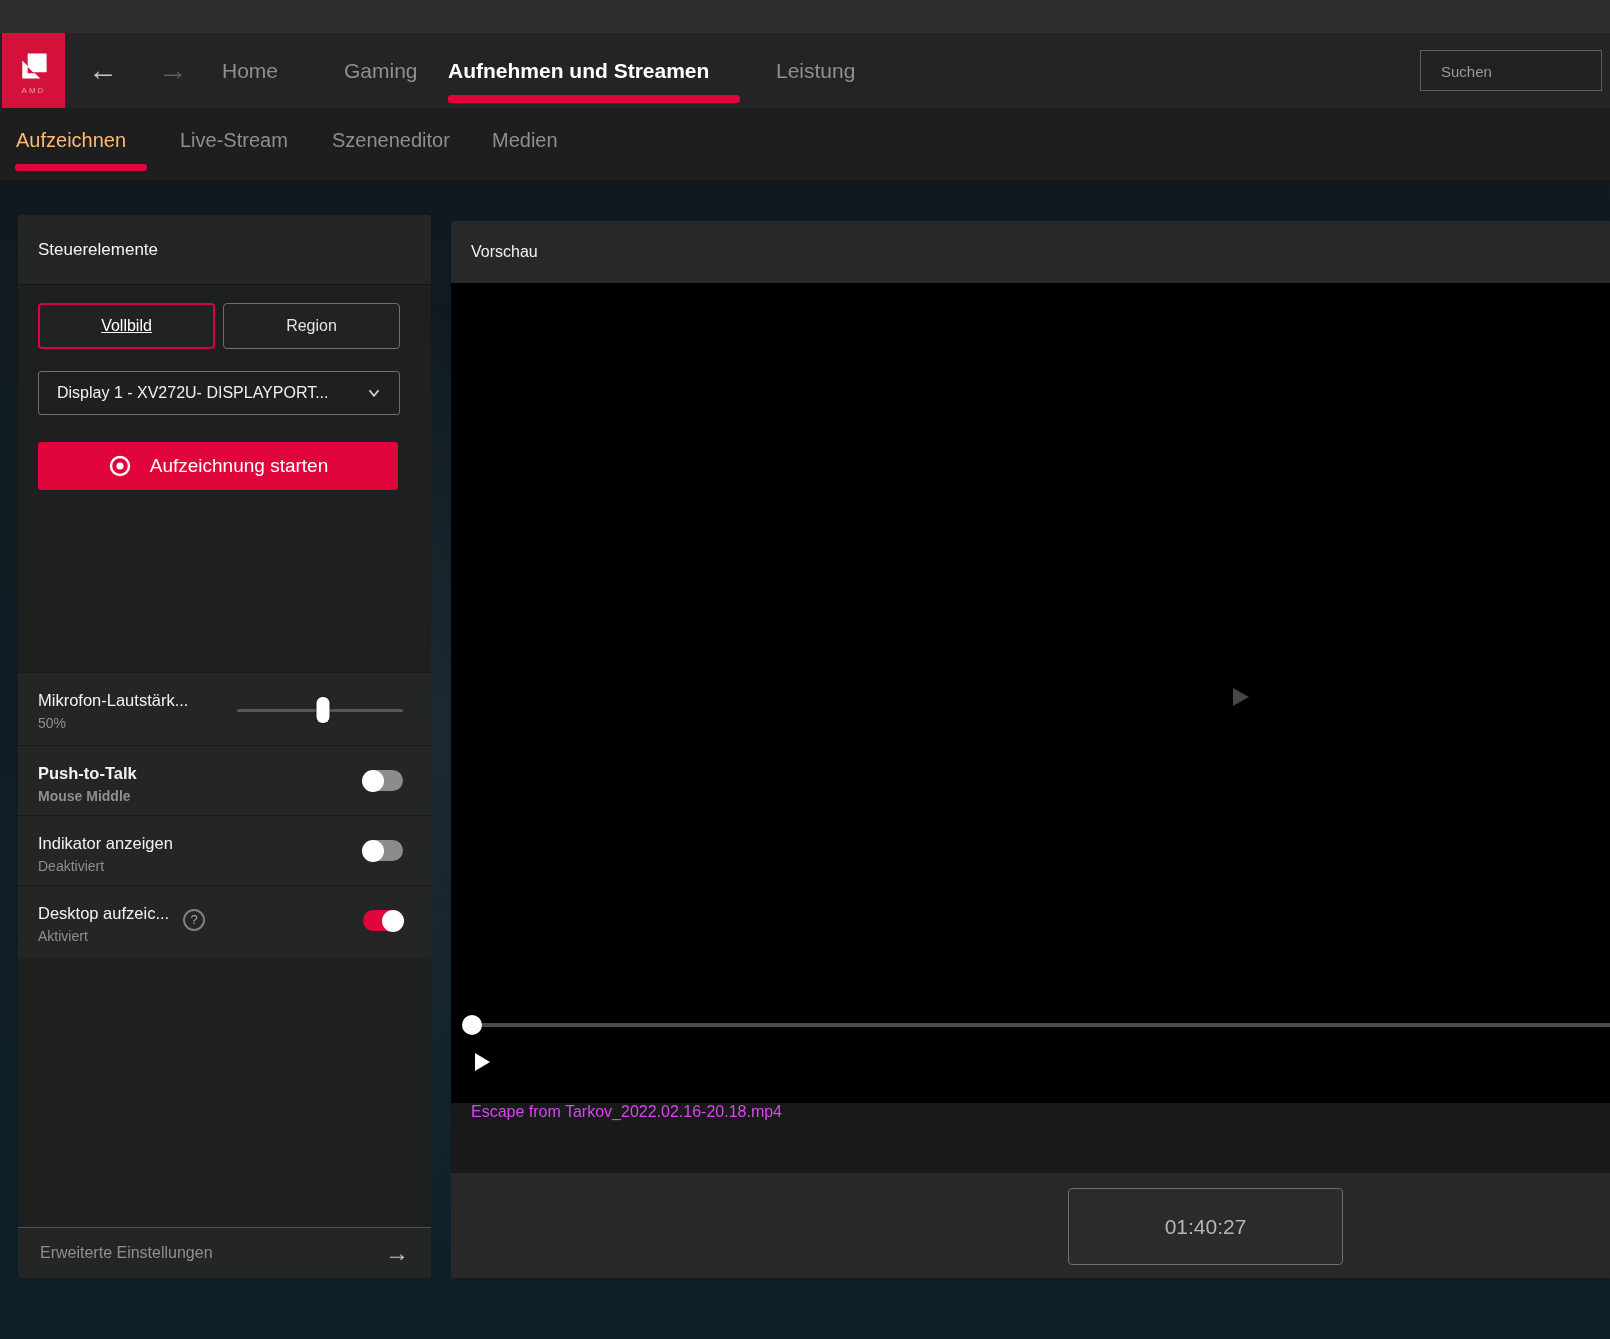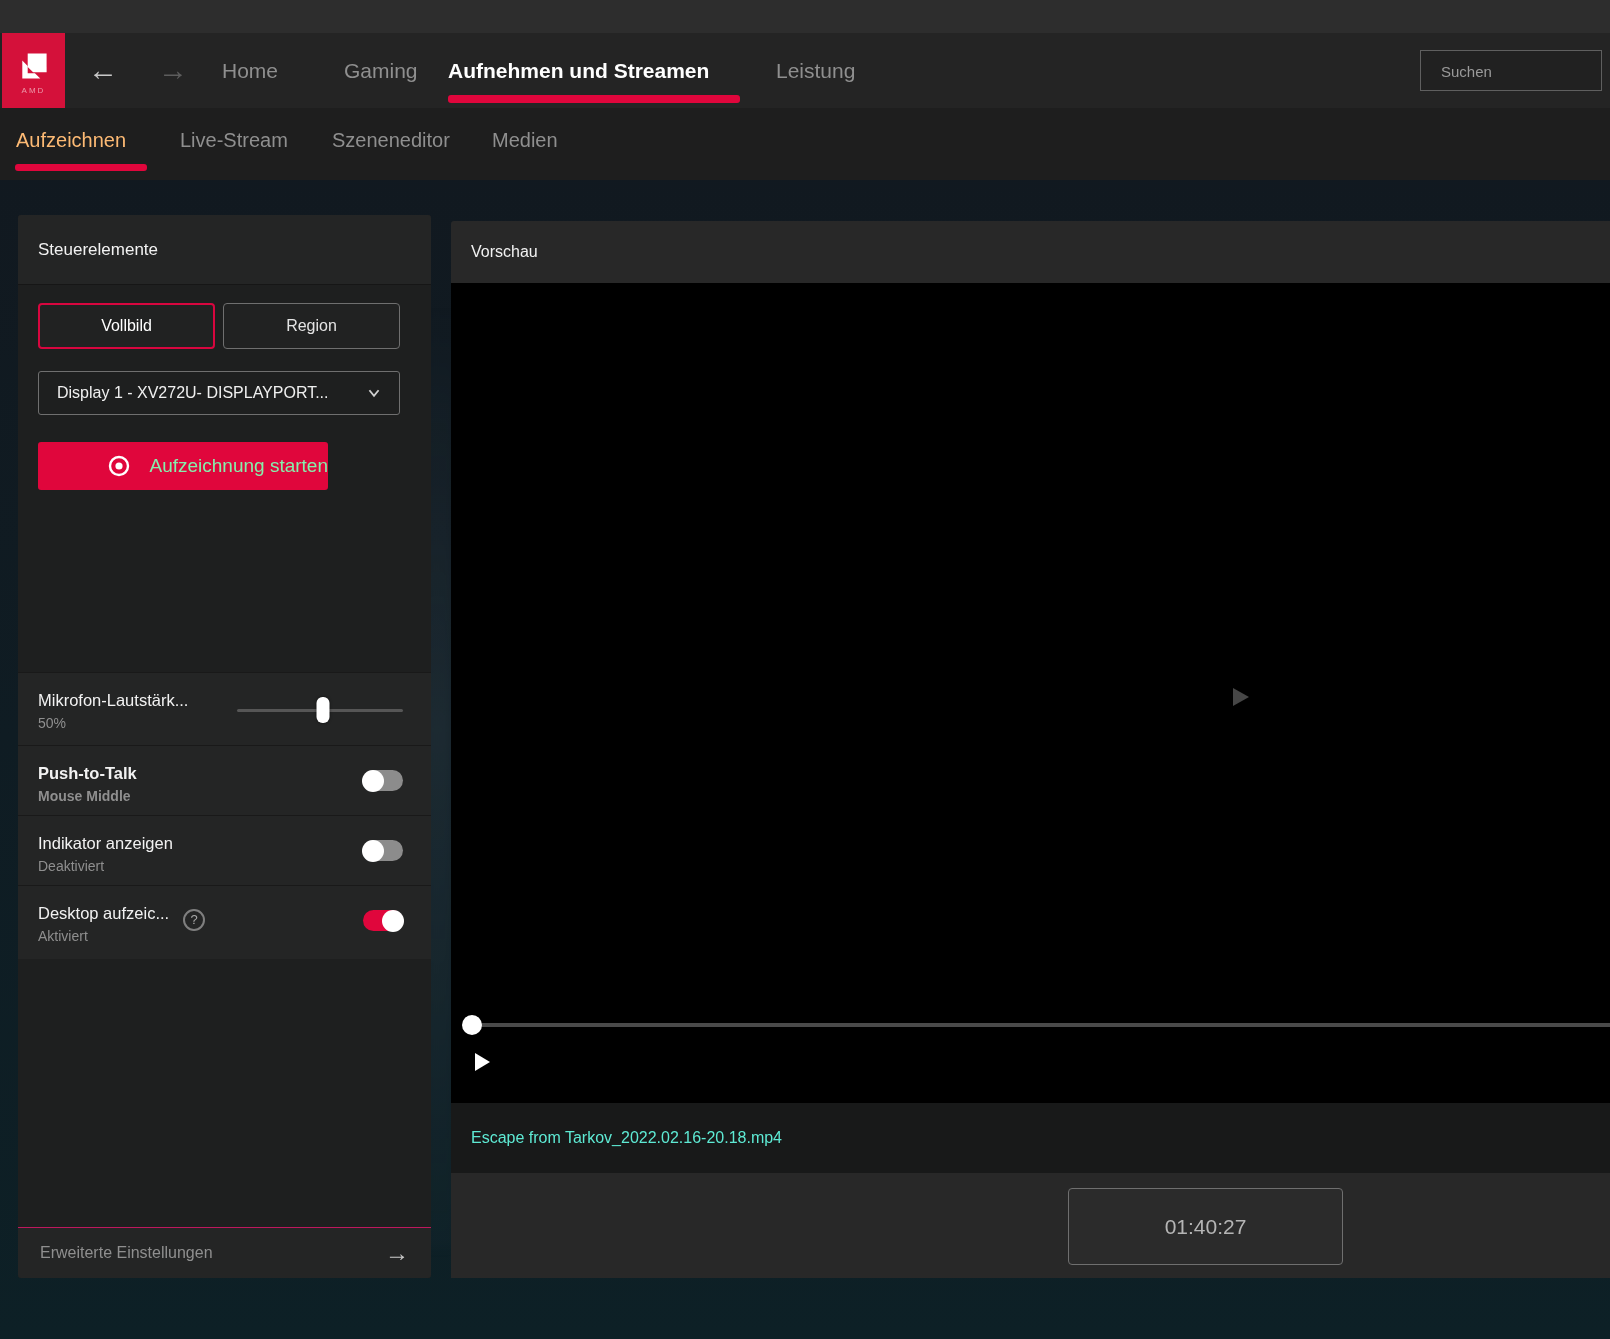--- a/index.html
+++ b/index.html
@@ -31,29 +31,29 @@
 
   
   .panel-left{left:18px;top:215px;width:413px;height:1063px;background:#1e1f1f;
               border-radius:3px;overflow:hidden;}
   .pl{position:absolute;left:0;width:413px;box-sizing:border-box;}
   .pl-header{top:0;height:70px;background:#242525;border-bottom:1px solid #161616;
              display:flex;align-items:center;padding-left:20px;font-size:17px;color:#f2f2f2;}
   .modebtn{position:absolute;top:88px;width:177px;height:46px;box-sizing:border-box;
            display:flex;align-items:center;justify-content:center;font-size:16px;
            border-radius:4px;background:#212222;cursor:pointer;}
-  .modebtn.sel{border:2px solid #d8063f;color:#ffffff;}
+  .modebtn.sel{border:2px solid #d8063f;color:#ffffff;text-decoration:underline;}
   .modebtn.unsel{border:1px solid #6f6f6f;color:#e4e4e4;}
   .dropdown{position:absolute;left:20px;top:156px;width:362px;height:44px;box-sizing:border-box;
             border:1px solid #6f6f6f;border-radius:3px;display:flex;align-items:center;
             padding:0 14px 0 18px;font-size:16px;color:#f0f0f0;cursor:pointer;}
   .dropdown .lbl{flex:1;white-space:nowrap;overflow:hidden;}
-  .recordbtn{position:absolute;left:20px;top:227px;width:290px;height:48px;background:#e0063c;
-             border-radius:3px;display:flex;align-items:center;justify-content:flex-end;
-             gap:18px;font-size:19px;color:#86efac;cursor:pointer;}
+  .recordbtn{position:absolute;left:20px;top:227px;width:360px;height:48px;background:#e0063c;
+             border-radius:3px;display:flex;align-items:center;justify-content:center;
+             gap:18px;font-size:19px;color:#ffffff;cursor:pointer;}
   .devices{position:absolute;left:0;top:298px;width:413px;height:159px;display:flex;gap:2px;}
   .devcell{flex:1;background:#242525;display:flex;flex-direction:column;align-items:center;
            justify-content:flex-start;padding-top:22px;}
   .devcell .dlabel{font-size:15px;color:#efefef;}
   .devcell .dicon{height:72px;display:flex;align-items:center;justify-content:center;}
   .devcell .dcaption{font-size:13px;color:#8a8a8a;}
   .micbtn{width:56px;height:56px;border-radius:50%;background:#e0063c;display:flex;
           align-items:center;justify-content:center;cursor:pointer;}
   .setrow{position:absolute;left:0;width:413px;background:#242525;border-top:1px solid #191919;}
   .setrow .label{position:absolute;left:20px;top:18px;font-size:16.5px;color:#f2f2f2;white-space:nowrap;}
@@ -81,22 +81,22 @@
              box-sizing:border-box;font-size:16px;color:#f2f2f2;}
   .pr-video{left:451px;top:283px;width:1159px;height:820px;background:#000000;}
   .center-play{left:1233px;top:688px;width:0;height:0;
                border-left:16px solid #464646;border-top:9px solid transparent;
                border-bottom:9px solid transparent;cursor:pointer;}
   .seek-track{left:471px;top:1023px;width:1139px;height:4px;background:#4a4a4a;cursor:pointer;}
   .seek-knob{left:462px;top:1015px;width:20px;height:20px;border-radius:50%;background:#ffffff;cursor:pointer;}
   .play-btn{left:475px;top:1053px;width:0;height:0;border-left:15px solid #ffffff;
             border-top:9px solid transparent;border-bottom:9px solid transparent;cursor:pointer;}
   .pr-filerow{left:451px;top:1103px;width:1159px;height:70px;background:#181919;
-              display:flex;align-items:center;padding-left:20px;box-sizing:border-box;
-              font-size:16px;color:#5eead4;}
+              display:flex;align-items:flex-start;padding-left:20px;box-sizing:border-box;
+              font-size:16px;color:#d946ef;}
   .pr-bottom{left:451px;top:1173px;width:1159px;height:105px;background:#282828;}
   .duration-box{left:1068px;top:1188px;width:275px;height:77px;border:1px solid #6f6f6f;
                 border-radius:4px;box-sizing:border-box;display:flex;align-items:center;
                 justify-content:center;font-size:21px;color:#b5b5b5;background:#2b2b2b;cursor:pointer;}
 
   .gap-glow{left:419px;top:300px;width:36px;height:950px;
             background:linear-gradient(180deg,rgba(140,160,180,0.00),rgba(150,165,180,0.10) 45%,rgba(140,160,180,0.02));
             filter:blur(6px);}
   svg{display:block;}
 </style>

